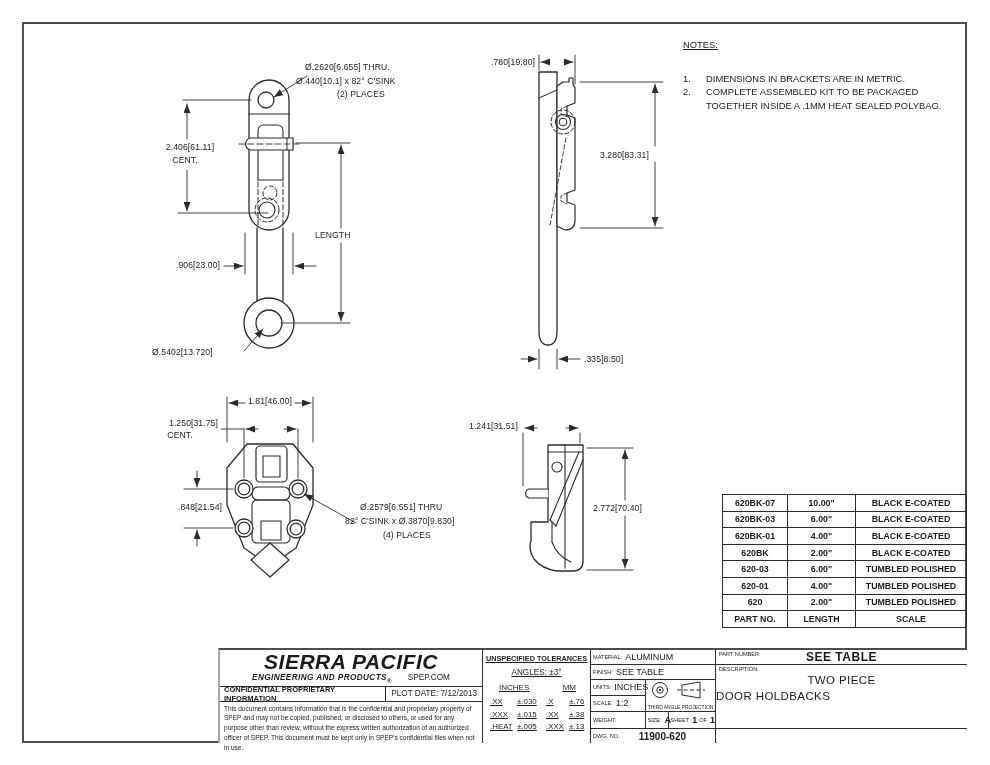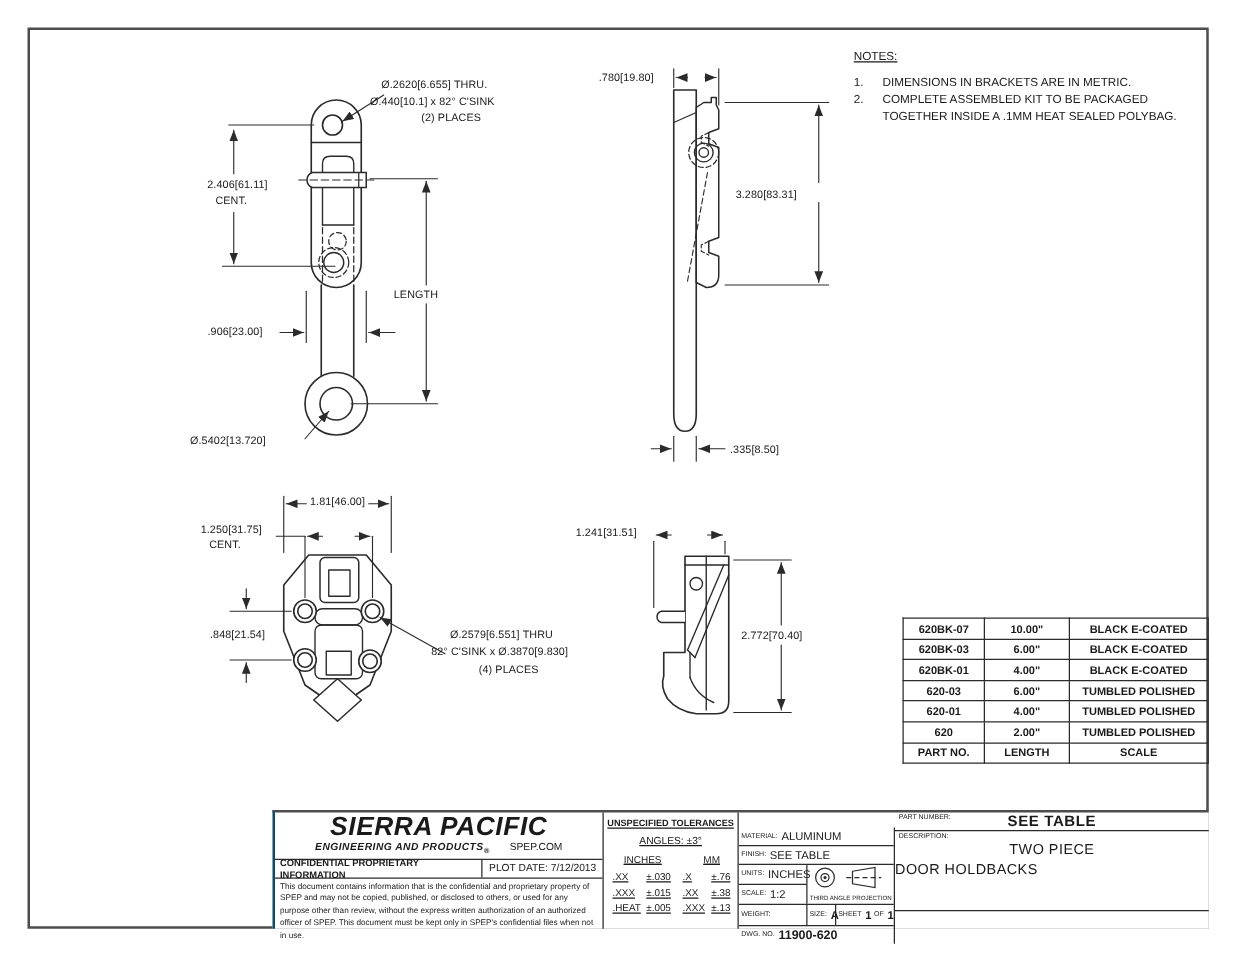--- a/index.html
+++ b/index.html
@@ -2,62 +2,62 @@
 <html><head>
 <meta charset="utf-8">
 <style>
   html,body{margin:0;padding:0;}
   body{width:990px;height:765px;background:#fff;font-family:"Liberation Sans",sans-serif;color:#1a1a1a;position:relative;overflow:hidden;}
   .sheet{position:absolute;inset:0;}
   .frame{position:absolute;left:22px;top:22px;width:941px;height:717px;border:2px solid #4d4d4d;}
   svg.geo{position:absolute;left:0;top:0;}
   
   .dim{position:absolute;font-size:8.6px;letter-spacing:.1px;white-space:nowrap;line-height:10px;}
-  .c{text-align:center}.r{text-align:center}
+  .c{text-align:center}.r{text-align:right}
   
   .notes{position:absolute;left:683px;top:38px;font-size:9.4px;line-height:13.5px;}
-  .notes-title{text-decoration:underline;margin-bottom:7px;}
+  .notes-title{text-decoration:underline;margin-bottom:20px;}
   .note-row{display:flex;}
   .note-num{width:23px;flex:0 0 23px;}
   
   table.ptable{position:absolute;left:722px;top:494px;border-collapse:collapse;table-layout:fixed;border-radius:29px;}
   table.ptable td{border:1.3px solid #2b2b2b;font-weight:bold;font-size:8.8px;text-align:center;height:15.6px;padding:0 2px;white-space:nowrap;overflow:hidden;}
   
-  .tblock{position:absolute;left:218px;top:648px;width:749px;height:95px;border-top:2px solid #4d4d4d;border-left:2px solid #0c4a6e;display:flex;background:#fff;box-sizing:border-box;}
+  .tblock{position:absolute;left:218px;top:648px;width:749px;height:95px;border-top:2px solid #4d4d4d;border-left:2px solid #a3a3a3;display:flex;background:#fff;box-sizing:border-box;}
   .sec{border-right:1.3px solid #2b2b2b;box-sizing:border-box;height:100%;}
   .sec:last-child{border-right:none;}
   .sec1{width:263px;display:flex;flex-direction:column;}
   .logo-name{font-style:italic;font-weight:bold;font-size:21px;line-height:21px;text-align:center;padding-top:1px;letter-spacing:.5px;}
   .logo-sub{display:flex;justify-content:center;align-items:baseline;gap:16px;font-size:8.2px;padding:1px 4px 2px;}
   .tagline{font-style:italic;font-weight:bold;letter-spacing:.4px;}
   .regmark{font-size:6px;vertical-align:sub;}
   .conf-row{display:flex;border-top:1.3px solid #2b2b2b;border-bottom:1.3px solid #2b2b2b;height:14px;align-items:stretch;}
   .conf-left{font-weight:bold;font-size:7.5px;flex:1;border-right:1.3px solid #2b2b2b;display:flex;align-items:center;padding-left:4px;}
   .conf-right{font-size:8.2px;display:flex;align-items:center;padding:0 5px;}
   .legal{font-size:6.55px;line-height:1.5;padding:2px 4px 0 4px;}
   .sec2{width:108px;text-align:center;text-decoration:underline;}
   .tol-title{font-weight:bold;font-size:7.3px;margin-top:4px;}
   .tol-angles{font-size:8.2px;margin-top:5px;}
   .tol-heads{display:flex;justify-content:space-between;padding:0 14px 0 16px;font-size:8px;margin-top:6px;}
   .tol-heads span{text-decoration:underline;}
   .tol-grid{display:grid;grid-template-columns:27px 29px 23px 25px;font-size:7.9px;text-align:left;row-gap:3.5px;margin:5px 0 0 7px;}
-  .sec3{width:125px;display:flex;flex-direction:column;font-size:9px;margin-top:12px;}
+  .sec3{width:125px;display:flex;flex-direction:column;font-size:9px;}
   .i3row{border-bottom:1.3px solid #2b2b2b;display:flex;align-items:center;height:15px;box-sizing:border-box;}
   .lbl{font-size:5.6px;padding:0 3px 0 2px;color:#222;}
   .val{font-size:9px;}
   .mid3{display:flex;height:32px;border-bottom:1.3px solid #2b2b2b;box-sizing:border-box;}
   .uscol{width:55px;border-right:1.3px solid #2b2b2b;box-sizing:border-box;display:flex;flex-direction:column;}
   .uscol .i3row{height:16px;border-bottom:1.3px solid #2b2b2b;}
   .uscol .i3row:last-child{border-bottom:none;}
   .projbox{flex:1;position:relative;}
   .projcap{position:absolute;left:0;right:0;bottom:1px;font-size:4.9px;text-align:center;white-space:nowrap;}
   .wrow{display:flex;height:17px;border-bottom:1.3px solid #2b2b2b;box-sizing:border-box;}
   .wcell{border-right:1.3px solid #2b2b2b;display:flex;align-items:center;box-sizing:border-box;}
   .wcell:last-child{border-right:none;}
-  .dwgrow{flex:1;display:flex;align-items:center;}
+  .dwgrow{flex:1;display:flex;align-items:center;gap:16px;}
   .dwgval{font-weight:bold;font-size:10px;}
   .sec4{flex:1;display:flex;flex-direction:column;}
   .pn-row{height:15px;border-bottom:1.3px solid #2b2b2b;position:relative;display:flex;align-items:center;justify-content:center;box-sizing:border-box;}
   .corner-lbl{position:absolute;left:3px;top:1px;font-size:5.6px;}
   .pn-val{font-weight:bold;font-size:12px;letter-spacing:.5px;}
   .desc-box{height:64px;border-bottom:1.3px solid #2b2b2b;position:relative;box-sizing:border-box;}
   .desc-l1{position:absolute;left:0;right:0;top:9px;text-align:center;font-size:11.5px;letter-spacing:.4px;}
   .desc-l2{position:absolute;left:0;right:0;top:25px;text-align:left;font-size:11.5px;letter-spacing:.4px;}
   .empty-strip{flex:1;}
 </style>
@@ -263,20 +263,25 @@
           <td>BLACK E-COATED</td>
         </tr>
         <tr>
           <td>620BK-03</td>
           <td>6.00"</td>
           <td>BLACK E-COATED</td>
         </tr>
         <tr>
           <td>620BK-01</td>
           <td>4.00"</td>
+          <td>BLACK E-COATED</td>
+        </tr>
+        <tr>
+          <td>620BK</td>
+          <td>2.00"</td>
           <td>BLACK E-COATED</td>
         </tr>
         <tr>
           <td>620-03</td>
           <td>6.00"</td>
           <td>TUMBLED POLISHED</td>
         </tr>
         <tr>
           <td>620-01</td>
           <td>4.00"</td>

